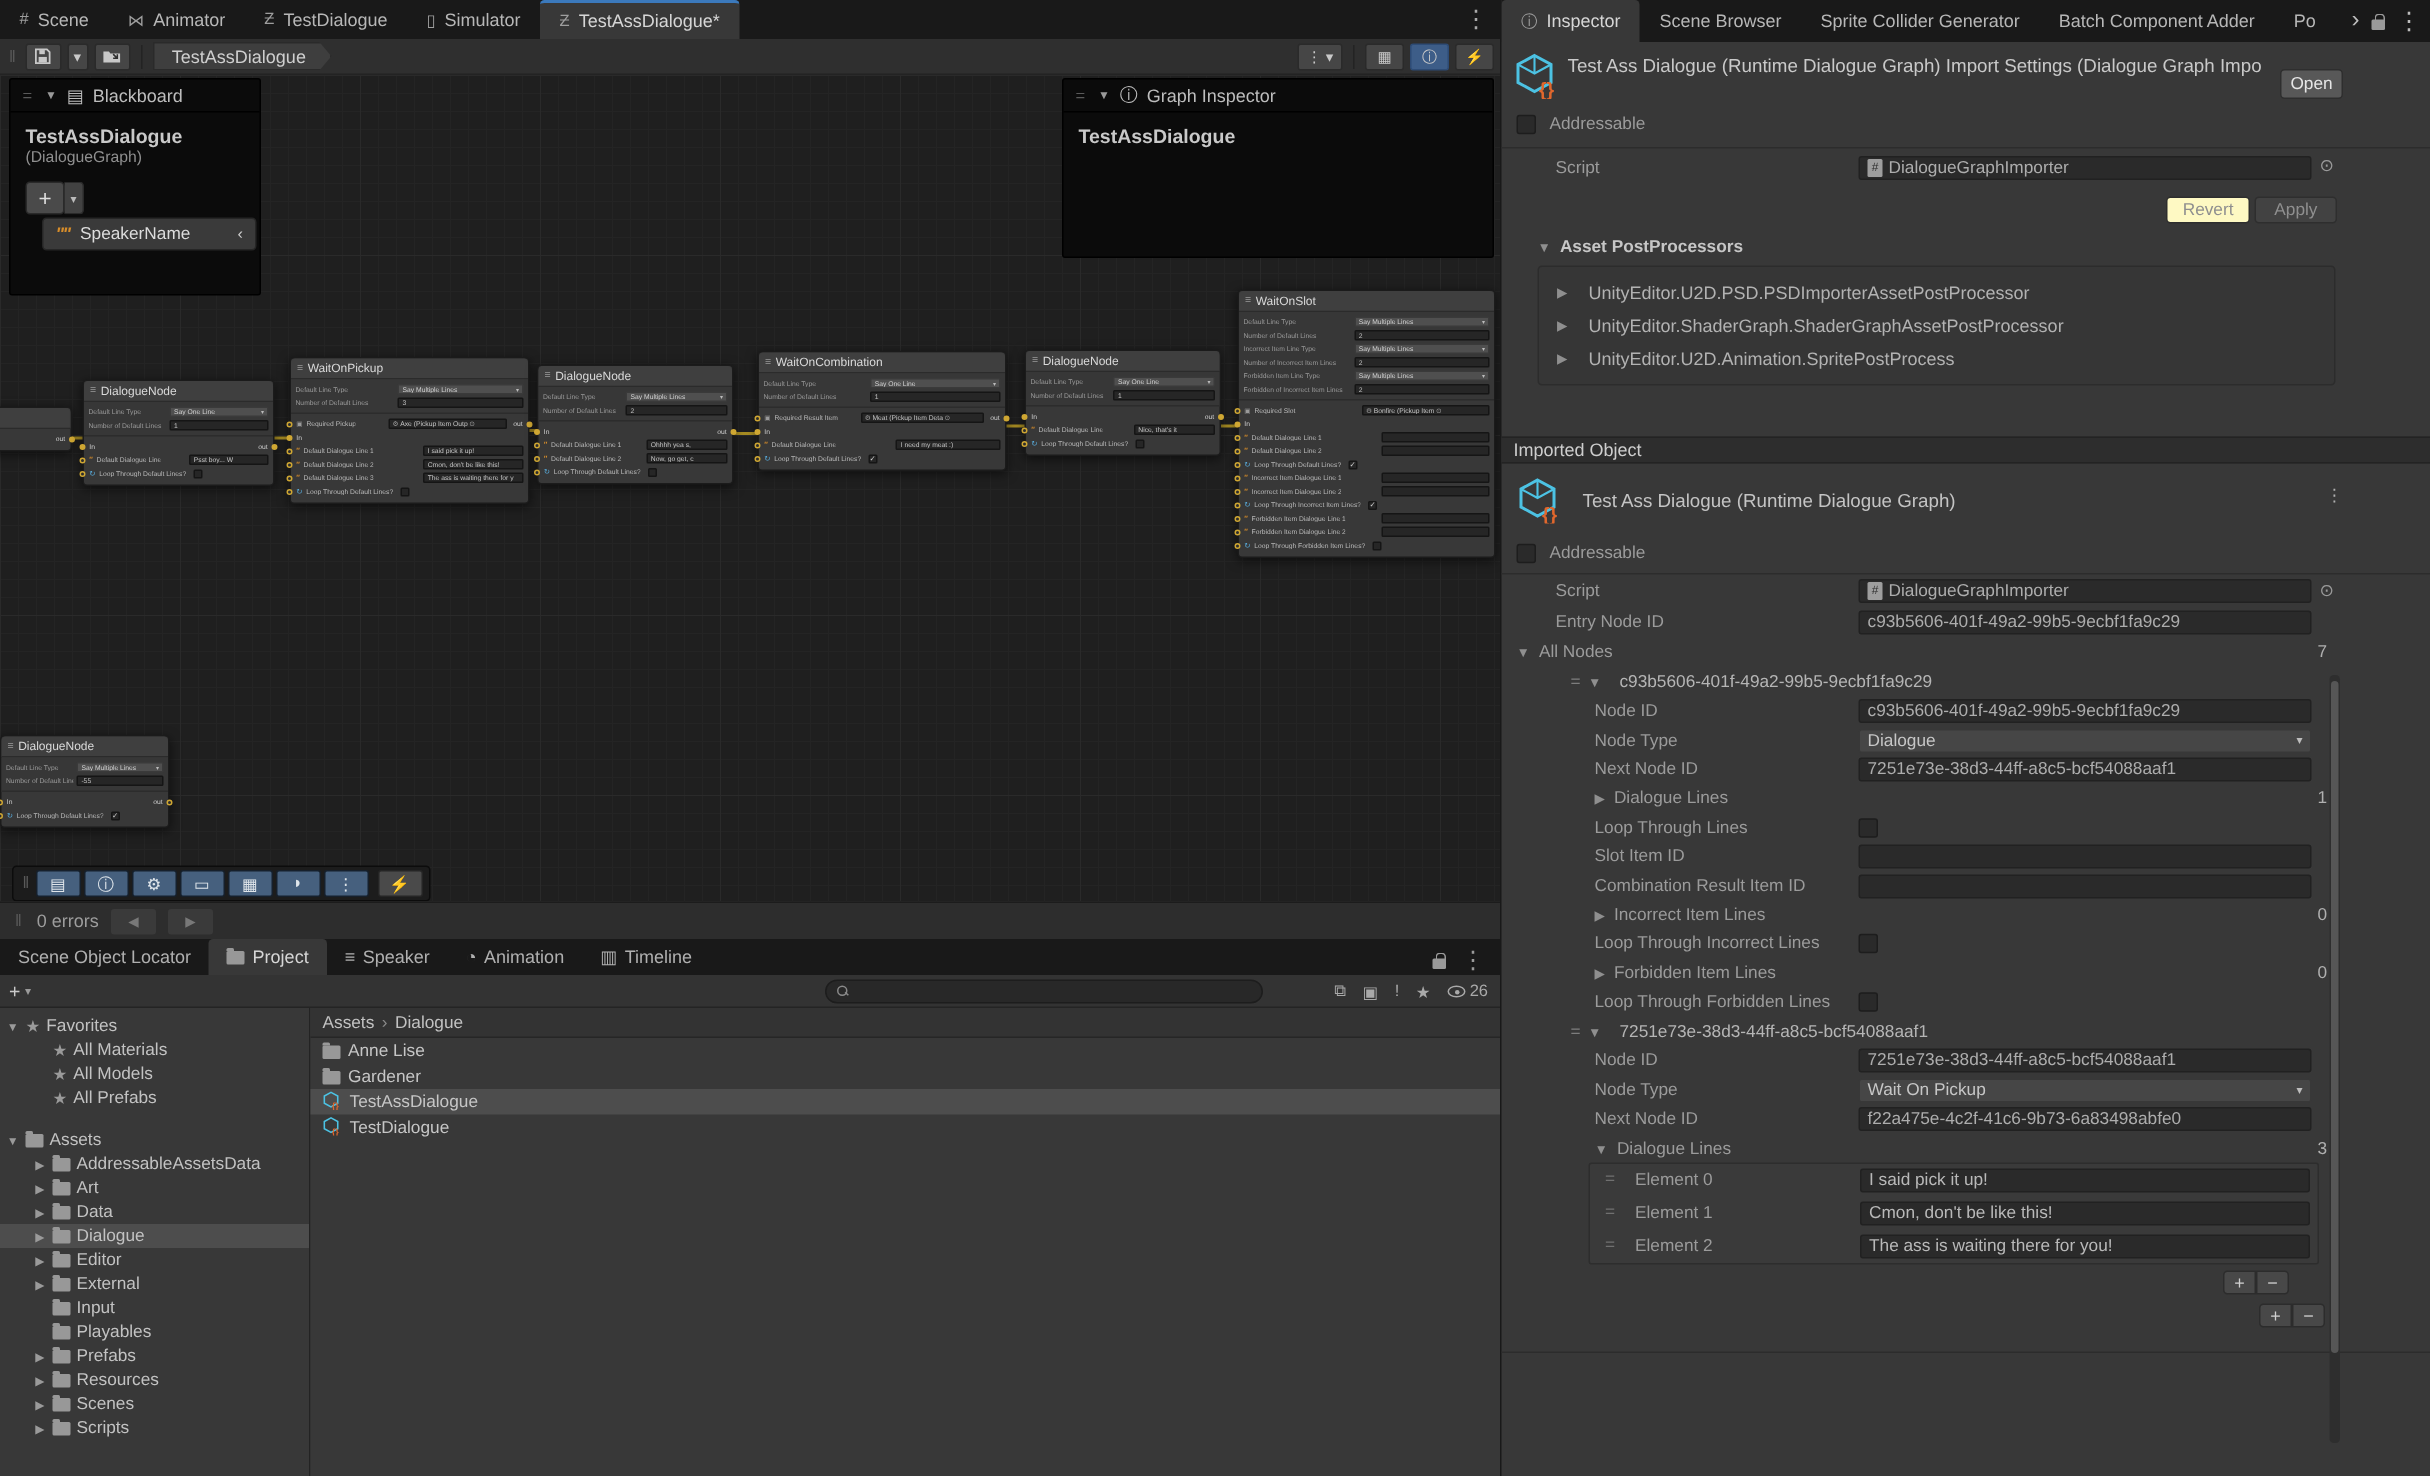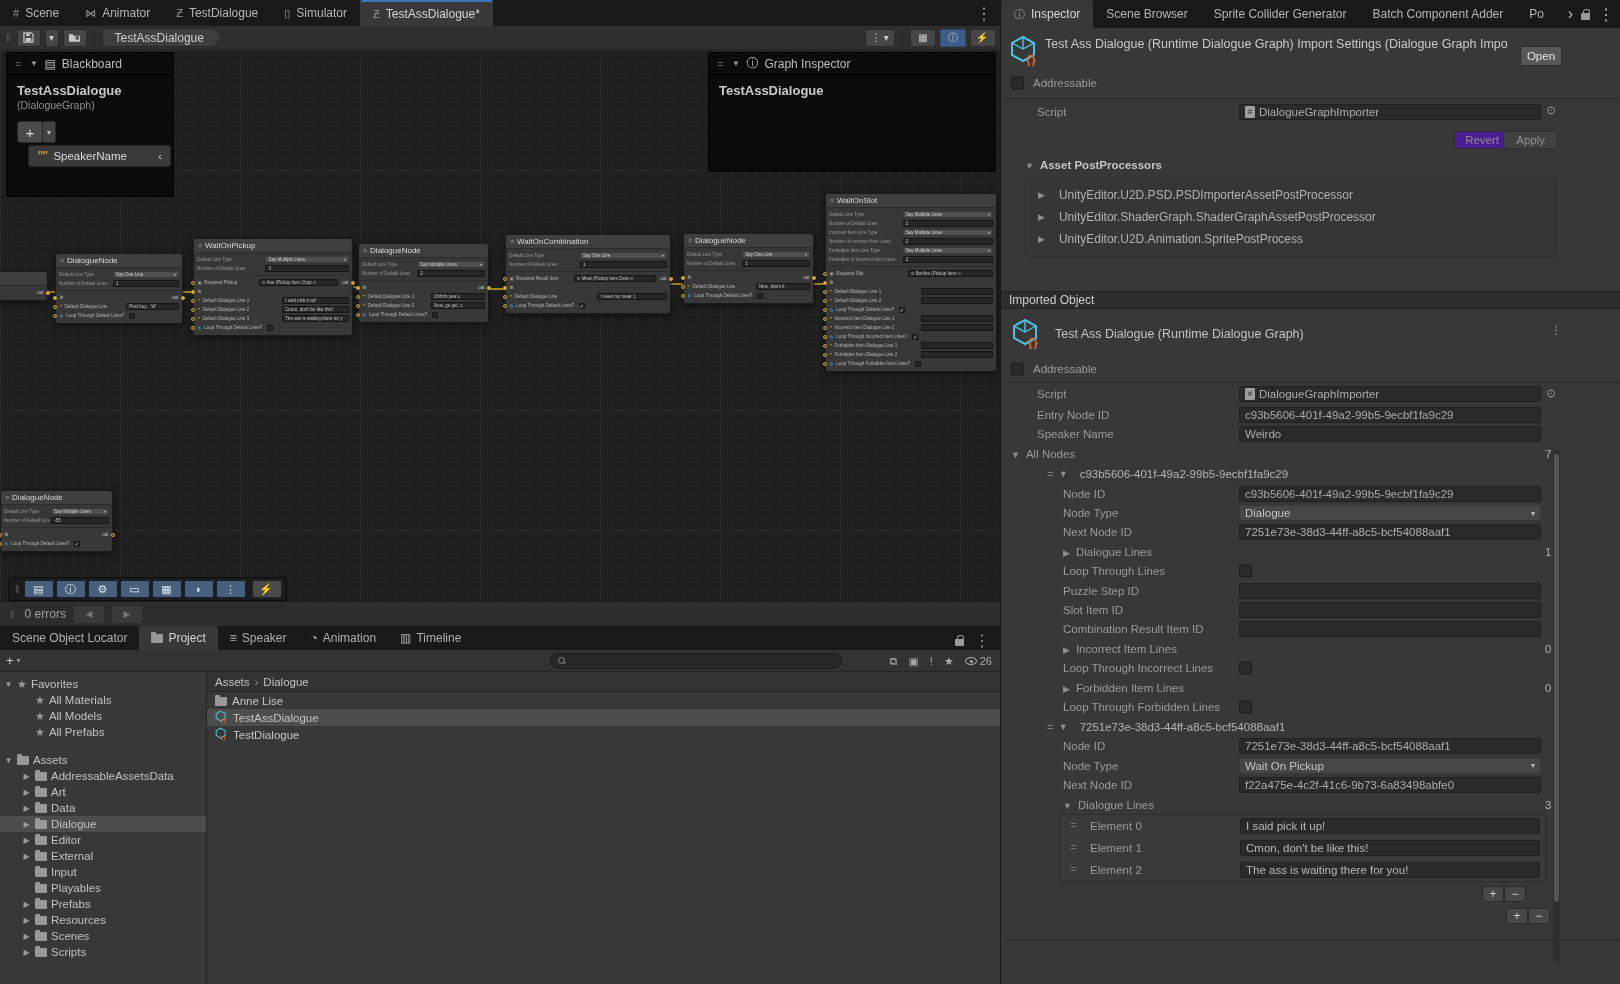--- a/index.html
+++ b/index.html
@@ -768,20 +768,24 @@
         <div id="fcrumb">
             <span>Assets</span>
             <span style="color: rgb(138, 138, 138);">›</span>
             <span>Dialogue</span>
           </div>
         <div id="flist">
             <div class="frow">
               <span class="fold-ic"></span>
               <span>Anne Lise</span>
             </div>
+            <div class="frow">
+              <span class="fold-ic"></span>
+              <span>Gardener</span>
+            </div>
             <div class="frow sel">
               <span class="cube"><svg width="13" height="13" viewBox="0 0 32 32">
                   <path d="M14 3 L25 9 V21 L14 27 L3 21 V9 Z" fill="none" stroke="#4cc2e3" stroke-width="2.6"></path>
                   <text x="15" y="31" font-size="15" fill="#e0672d" font-weight="bold">{}</text>
                 </svg></span>
               <span>TestAssDialogue</span>
             </div>
             <div class="frow">
               <span class="cube"><svg width="13" height="13" viewBox="0 0 32 32">
                   <path d="M14 3 L25 9 V21 L14 27 L3 21 V9 Z" fill="none" stroke="#4cc2e3" stroke-width="2.6"></path>
@@ -837,21 +841,21 @@
         <div style="height: 1px; background: rgb(44, 44, 44); margin-top: 4px;"></div>
         <div class="irow" style="height: 26px;">
           <span class="ilabel" style="left: 36px;"><span>Script</span></span>
           <span class="ifield">
             <span class="page-ic">#</span>
             <span>DialogueGraphImporter</span>
           </span>
           <span style="position: absolute; right: 64px; top: 4px; color: rgb(154, 154, 154);">⊙</span>
         </div>
         <div class="irow" style="height: 30px;">
-          <span style="position: absolute; right: 110px; top: 6px; color: rgb(143, 143, 143); font-size: 11.5px; background: #4c1d95; border: 1px solid rgb(46, 46, 46); border-radius: 3px; padding: 2px 10px;">Revert</span>
+          <span style="position: absolute; right: 120px; top: 6px; color: rgb(143, 143, 143); font-size: 11.5px; background: #fef9c3; border: 1px solid rgb(46, 46, 46); border-radius: 3px; padding: 2px 10px;">Revert</span>
           <span style="position: absolute; right: 62px; top: 6px; color: rgb(143, 143, 143); font-size: 11.5px; background: rgb(66, 66, 66); border: 1px solid rgb(46, 46, 46); border-radius: 3px; padding: 2px 12px;">Apply</span>
         </div>
         <div class="irow" style="height: 20px;">
           <span class="ilabel" style="left: 24px; font-weight: bold; color: rgb(198, 198, 198);"><span class="itri">▼</span><span>Asset PostProcessors</span></span>
         </div>
         <div class="ppbox">
           <div class="pprow">
             <span class="itri">▶</span>
             <span>UnityEditor.U2D.PSD.PSDImporterAssetPostProcessor</span>
           </div>
@@ -887,26 +891,20 @@
             <span>DialogueGraphImporter</span>
           </span>
           <span style="position: absolute; right: 64px; top: 3px; color: rgb(154, 154, 154);">⊙</span>
         </div>
         <div class="irow" style="height: 19.5px;">
           <span class="ilabel" style="left: 36px;"><span>Entry Node ID</span></span>
           <span class="ifield">
             <span>c93b5606-401f-49a2-99b5-9ecbf1fa9c29</span>
           </span>
         </div>
-        <div class="irow" style="height: 19.5px;">
-          <span class="ilabel" style="left: 36px;"><span>Speaker Name</span></span>
-          <span class="ifield">
-            <span>Weirdo</span>
-          </span>
-        </div>
         <div class="irow" style="height: 20px;">
           <span class="ilabel" style="left: 10px;"><span class="itri">▼</span><span>All Nodes</span></span>
           <span class="cnt">7</span>
         </div>
         <div class="irow" style="height: 20px;">
           <span class="ghead" style="position: absolute; left: 46px; top: 50%; transform: translateY(-50%);">
             <span class="eq">=</span>
             <span class="itri">▼</span>
             <span>c93b5606-401f-49a2-99b5-9ecbf1fa9c29</span>
           </span>
@@ -930,26 +928,20 @@
             <span>7251e73e-38d3-44ff-a8c5-bcf54088aaf1</span>
           </span>
         </div>
         <div class="irow" style="height: 19.4px; text-decoration: underline;">
           <span class="ilabel" style="left: 62px;"><span class="itri">▶</span><span>Dialogue Lines</span></span>
           <span class="cnt">1</span>
         </div>
         <div class="irow" style="height: 19.4px;">
           <span class="ilabel" style="left: 62px;"><span>Loop Through Lines</span></span>
           <span class="icheck"></span>
-        </div>
-        <div class="irow" style="height: 19.4px;">
-          <span class="ilabel" style="left: 62px;"><span>Puzzle Step ID</span></span>
-          <span class="ifield">
-            <span></span>
-          </span>
         </div>
         <div class="irow" style="height: 19.4px;">
           <span class="ilabel" style="left: 62px;"><span>Slot Item ID</span></span>
           <span class="ifield">
             <span></span>
           </span>
         </div>
         <div class="irow" style="height: 19.4px;">
           <span class="ilabel" style="left: 62px;"><span>Combination Result Item ID</span></span>
           <span class="ifield">

